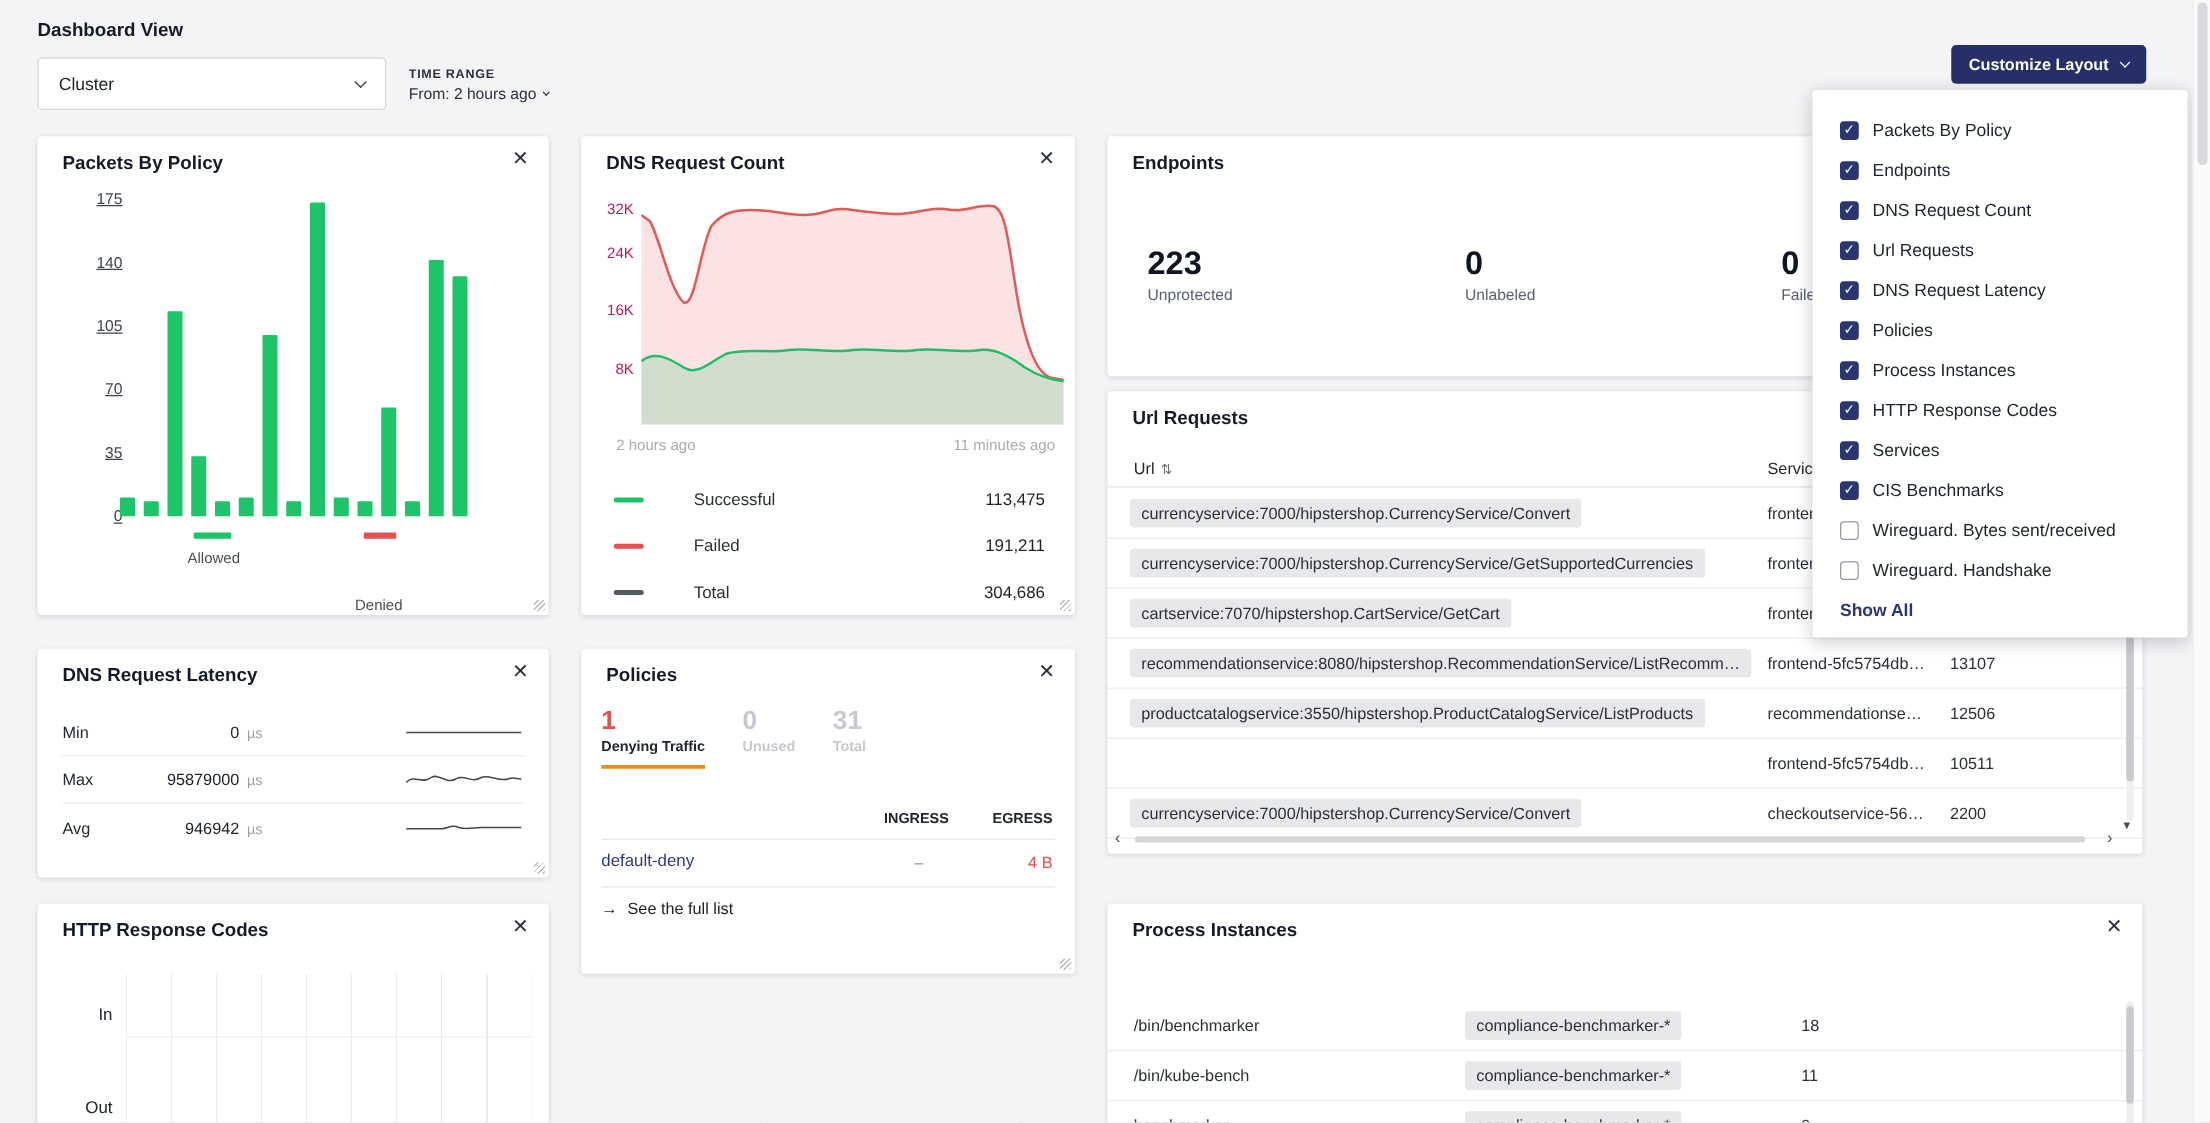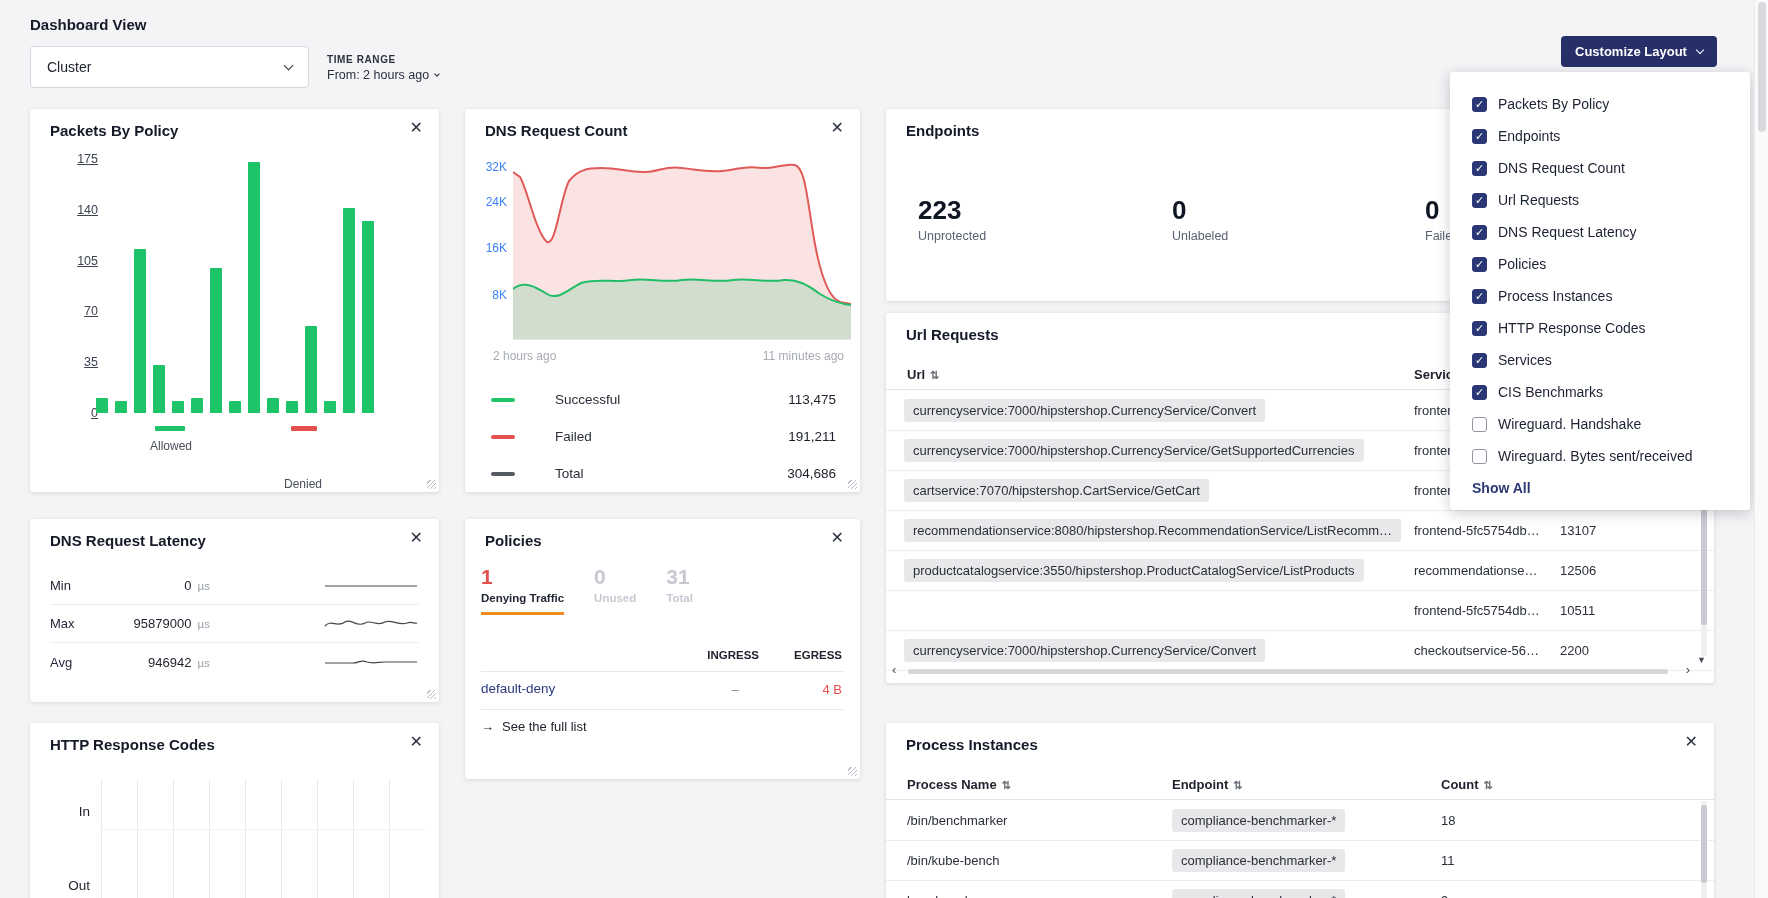--- a/index.html
+++ b/index.html
@@ -46,37 +46,37 @@
     color:#3c4250; line-height:16px;text-decoration:underline; }
   .pb-bars { position:absolute; left:66px; top:50px; width:300px; height:254px; display:flex;
     align-items:flex-end; gap:7px; }
   .bar { width:12px; background:#1dc468; border-radius:1px 1px 0 0; }
   .pb-mark { position:absolute; top:317px; height:5px; border-radius:1px; }
   .pb-mark.green { left:125px; width:30px; background:#1dc468; }
   .pb-mark.red { left:261px; width:26px; background:#e4504e; }
   .pb-glabel { position:absolute; top:330px; width:70px; text-align:center; font-size:12px; color:#4a4f59; }
 
   
-  .dc-ytick { position:absolute; width:34px; text-align:right; font-size:12px; color:#3b82f6; left:8px; }
+  .dc-ytick { position:absolute; width:34px; text-align:right; font-size:12px; color:#be185d; left:8px; }
   .dc-chart { position:absolute; left:48px; top:45px; width:338px; height:186px; }
   .dc-xlabel { position:absolute; top:240px; font-size:12px; color:#a6aab2; }
   .dc-legend { position:absolute; left:26px; right:24px; top:272px; }
   .legend-row { display:flex; align-items:center; height:37px; }
   .legend-swatch { width:24px; height:4px; border-radius:2px; flex:none; }
   .legend-label { margin-left:40px; font-size:13.5px; color:#2a2f3a; }
   .legend-value { margin-left:auto; font-size:13.5px; color:#1c212b; }
 
   
   .ep-stat { position:absolute; top:86px; }
   .ep-value { font-size:26px; font-weight:700; color:#0f1522; }
   .ep-label { margin-top:3px; font-size:12.5px; color:#5a6170; }
 
   
   .tbl-header { position:absolute; top:50px; left:0; right:0; height:27px; border-bottom:1px solid #e4e4e8; }
-  .tbl-h { position:absolute; top:4px; font-size:13px; font-weight:700; color:#20242e; white-space:nowrap; cursor:pointer; }
+  .tbl-h { position:absolute; top:4px; font-size:13px; font-weight:400; color:#20242e; white-space:nowrap; cursor:pointer; }
   .sort { font-size:11px; color:#697077; margin-left:5px; }
   .tbl-rows { position:absolute; top:78px; left:0; right:0; }
   .tbl-row { position:relative; height:40px; border-bottom:1px solid #ededf0; }
   .cell-pill { position:absolute; top:8px; background:#e8e8eb; border-radius:3px; padding:4px 9px;
     font-size:13px; color:#2a2f3a; white-space:nowrap; }
   .cell-text { position:absolute; top:12px; font-size:13px; color:#2a2f3a; white-space:nowrap; }
   .vscroll { position:absolute; width:6px; border-radius:3px; background:#f0f0f3; }
   .vscroll-thumb { position:absolute; left:0; width:6px; border-radius:3px; background:#c9c9cf; }
   .hscroll { position:absolute; height:14px; }
   .hscroll-arrow { position:absolute; top:-1px; font-size:13px; color:#4a4f59; cursor:pointer; line-height:14px; }
@@ -356,25 +356,20 @@
     <div class="hrc-grid"></div>
     <div class="hrc-hline" style="top:106px;"></div>
 
     <span class="hrc-label" style="top:81px;">In</span>
     <span class="hrc-label" style="top:155px;">Out</span>
   </div>
 
   <div class="card" style="left:886px; top:723px; width:828px; height:300px;">
     <div class="card-title">Process Instances</div>
     <span class="close-btn">✕</span>
-    <div class="tbl-header">
-      <span class="tbl-h" style="left:21px;"><span>Process Name</span><span class="sort">⇅</span></span>
-      <span class="tbl-h" style="left:286px;"><span>Endpoint</span><span class="sort">⇅</span></span>
-      <span class="tbl-h" style="left:555px;"><span>Count</span><span class="sort">⇅</span></span>
-    </div>
     <div class="tbl-rows" id="process-rows">
         <div class="tbl-row">
           <span class="cell-text" style="left: 21px;">/bin/benchmarker</span>
           <span class="cell-pill" style="left: 286px;">compliance-benchmarker-*</span>
           <span class="cell-text" style="left: 555px;">18</span>
         </div>
         <div class="tbl-row">
           <span class="cell-text" style="left: 21px;">/bin/kube-bench</span>
           <span class="cell-pill" style="left: 286px;">compliance-benchmarker-*</span>
           <span class="cell-text" style="left: 555px;">11</span>
@@ -427,25 +422,25 @@
         <div class="menu-item">
           <span class="cbox checked">✓</span>
           <span class="menu-label">Services</span>
         </div>
         <div class="menu-item">
           <span class="cbox checked">✓</span>
           <span class="menu-label">CIS Benchmarks</span>
         </div>
         <div class="menu-item">
           <span class="cbox"></span>
+          <span class="menu-label">Wireguard. Bytes sent/received</span>
+        </div>
+        <div class="menu-item">
+          <span class="cbox"></span>
           <span class="menu-label">Wireguard. Handshake</span>
-        </div>
-        <div class="menu-item">
-          <span class="cbox"></span>
-          <span class="menu-label">Wireguard. Bytes sent/received</span>
         </div>
       </div>
     <div class="show-all">Show All</div>
   </div>
 
   <div class="page-scrollbar">
     <div class="page-scroll-thumb"></div>
   </div>
 
 </div>

